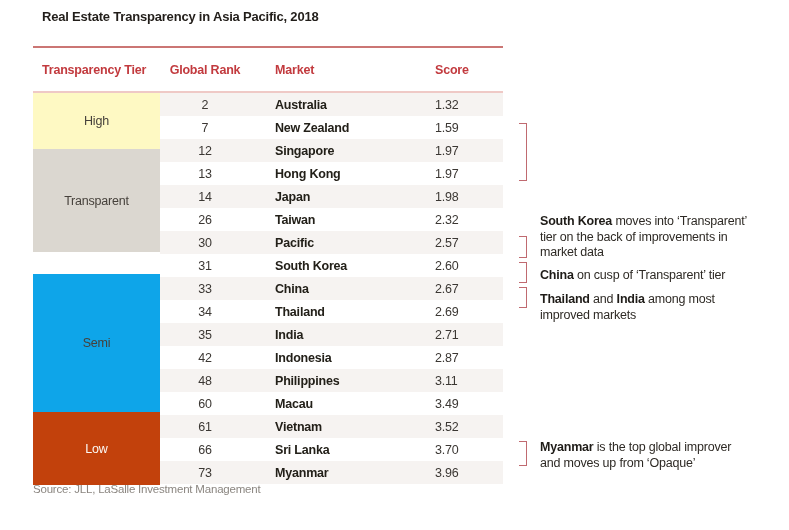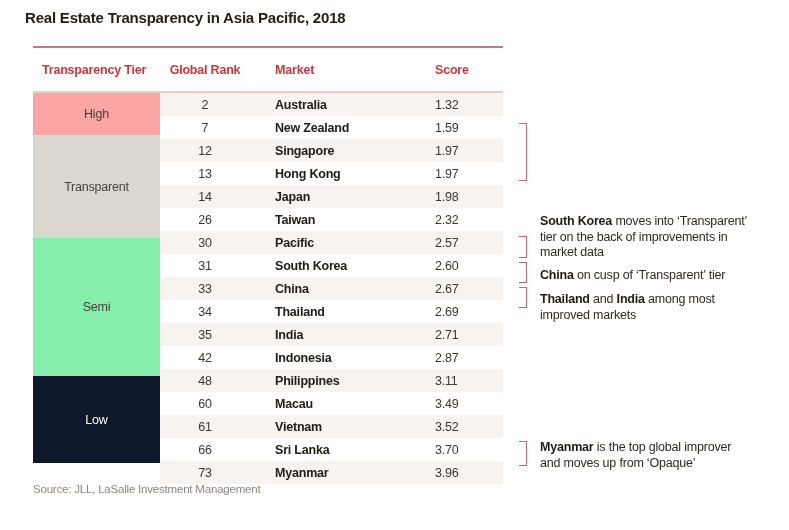--- a/index.html
+++ b/index.html
@@ -7,23 +7,23 @@
   body { font-family: "Liberation Sans", "DejaVu Sans", sans-serif; }
   .canvas {
     position: relative;
     width: 789px;
     height: 530px;
     background: #ffffff;
     overflow: hidden;
   }
   .title {
     position: absolute;
-    left: 25px;
+    left: 42px;
     top: 9px;
-    font-size: 15px;
+    font-size: 13px;
     font-weight: bold;
     color: #221e1a;
     letter-spacing: -0.2px;
   }
   .table {
     position: absolute;
     left: 33px;
     top: 46px;
     width: 470px;
   }
@@ -111,30 +111,30 @@
     <div class="topline"></div>
     <div class="header-row">
       <div class="h-tier">Transparency Tier</div>
       <div class="h-rank">Global Rank</div>
       <div class="h-market">Market</div>
       <div class="h-score">Score</div>
     </div>
     <div class="subline"></div>
     <div class="body-area">
       <div class="tier-col">
-          <div class="tier-cell" style="height: 42px; background: #fca5a5; color: rgb(70, 65, 59);">
+          <div class="tier-cell" style="height: 56px; background: #fef9c3; color: rgb(70, 65, 59);">
             <span>High</span>
           </div>
           <div class="tier-cell" style="height: 103px; background: rgb(219, 215, 208); color: rgb(70, 65, 59);">
             <span>Transparent</span>
           </div>
-          <div class="tier-cell" style="height: 138px; background: #86efac; color: rgb(70, 65, 59);">
+          <div class="tier-cell" style="height: 138px; background: #0ea5e9; color: rgb(70, 65, 59); margin-top: 22px;">
             <span>Semi</span>
           </div>
-          <div class="tier-cell" style="height: 87px; background: #0f172a; color: rgb(251, 249, 246);">
+          <div class="tier-cell" style="height: 73px; background: #c2410c; color: rgb(251, 249, 246);">
             <span>Low</span>
           </div>
         </div>
       <div class="rows-area">
           <div class="row striped">
             <div class="cell rank">2</div>
             <div class="cell market">Australia</div>
             <div class="cell score">1.32</div>
           </div>
           <div class="row">

